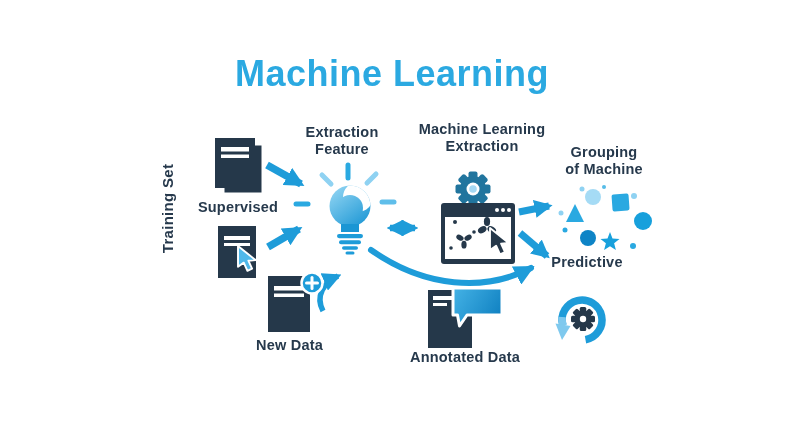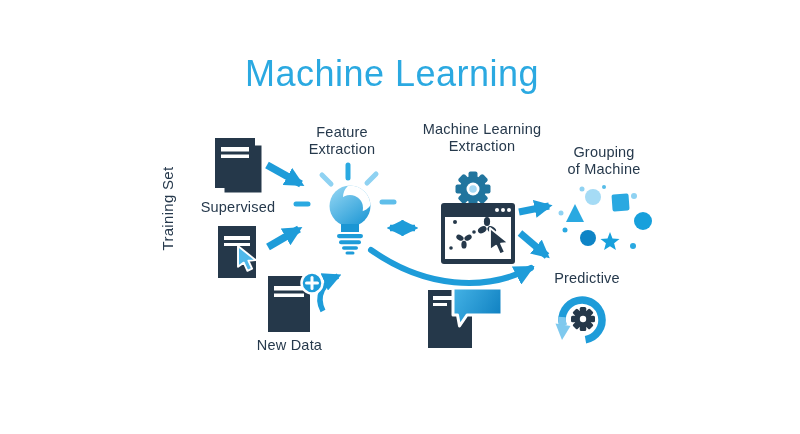--- a/index.html
+++ b/index.html
@@ -1,52 +1,53 @@
 <!DOCTYPE html>
 <html><head>
 <meta charset="utf-8">
 <style>
   html,body{margin:0;padding:0;background:#fff;}
   .stage{position:relative;width:800px;height:434px;background:#fff;overflow:hidden;
-         font-family:"Liberation Sans",sans-serif;}
+         font-family:"Liberation Sans",sans-serif;font-weight:bold;}
   .title{position:absolute;left:0;top:52px;width:784px;text-align:center;
          font-size:36px;letter-spacing:.5px;color:#2BA9E1;line-height:44px;}
   .lbl{position:absolute;color:#26394C;font-size:14.5px;line-height:17px;
        text-align:center;letter-spacing:.2px;}
   .vlabel{position:absolute;left:110px;top:200px;width:115px;text-align:center;
           color:#26394C;font-size:15px;letter-spacing:.3px;transform:rotate(-90deg);}
   .ico{position:absolute;}
   svg{display:block;}
 </style>
 </head>
 <body>
 
 <div class="stage">
 
   <div class="title">Machine Learning</div>
 
   <div class="vlabel">Training Set</div>
 
   <div class="lbl" style="left:190px;top:199px;width:96px">Supervised</div>
   <div class="lbl" style="left:292px;top:124px;width:100px">
+    <div>Extraction</div>
     <div>Feature</div>
-    <div>Extraction</div>
   </div>
   <div class="lbl" style="left:407px;top:121px;width:150px">
     <div>Machine Learning</div>
     <div>Extraction</div>
   </div>
   <div class="lbl" style="left:549px;top:144px;width:110px">
     <div>Grouping</div>
     <div>of Machine</div>
   </div>
-  <div class="lbl" style="left:537px;top:270px;width:100px">
+  <div class="lbl" style="left:537px;top:254px;width:100px">
     <div>Predictive</div>
   </div>
   <div class="lbl" style="left:237px;top:337px;width:105px">New Data</div>
+  <div class="lbl" style="left:395px;top:349px;width:140px">Annotated Data</div>
 
   <svg class="ico" style="left:0;top:0" width="800" height="434" viewBox="0 0 800 434">
     <defs>
       <marker id="mh" viewBox="0 0 10 10" refX="8" refY="5" markerWidth="2.6" markerHeight="2.6" orient="auto-start-reverse">
         <path d="M0,0 L10,5 L0,10 Z" fill="#1E9CD9"></path>
       </marker>
       <marker id="mhBig" viewBox="0 0 10 10" refX="8" refY="5" markerWidth="3.4" markerHeight="3.4" orient="auto-start-reverse">
         <path d="M0,0 L10,5 L0,10 Z" fill="#1E9CD9"></path>
       </marker>
     </defs>

